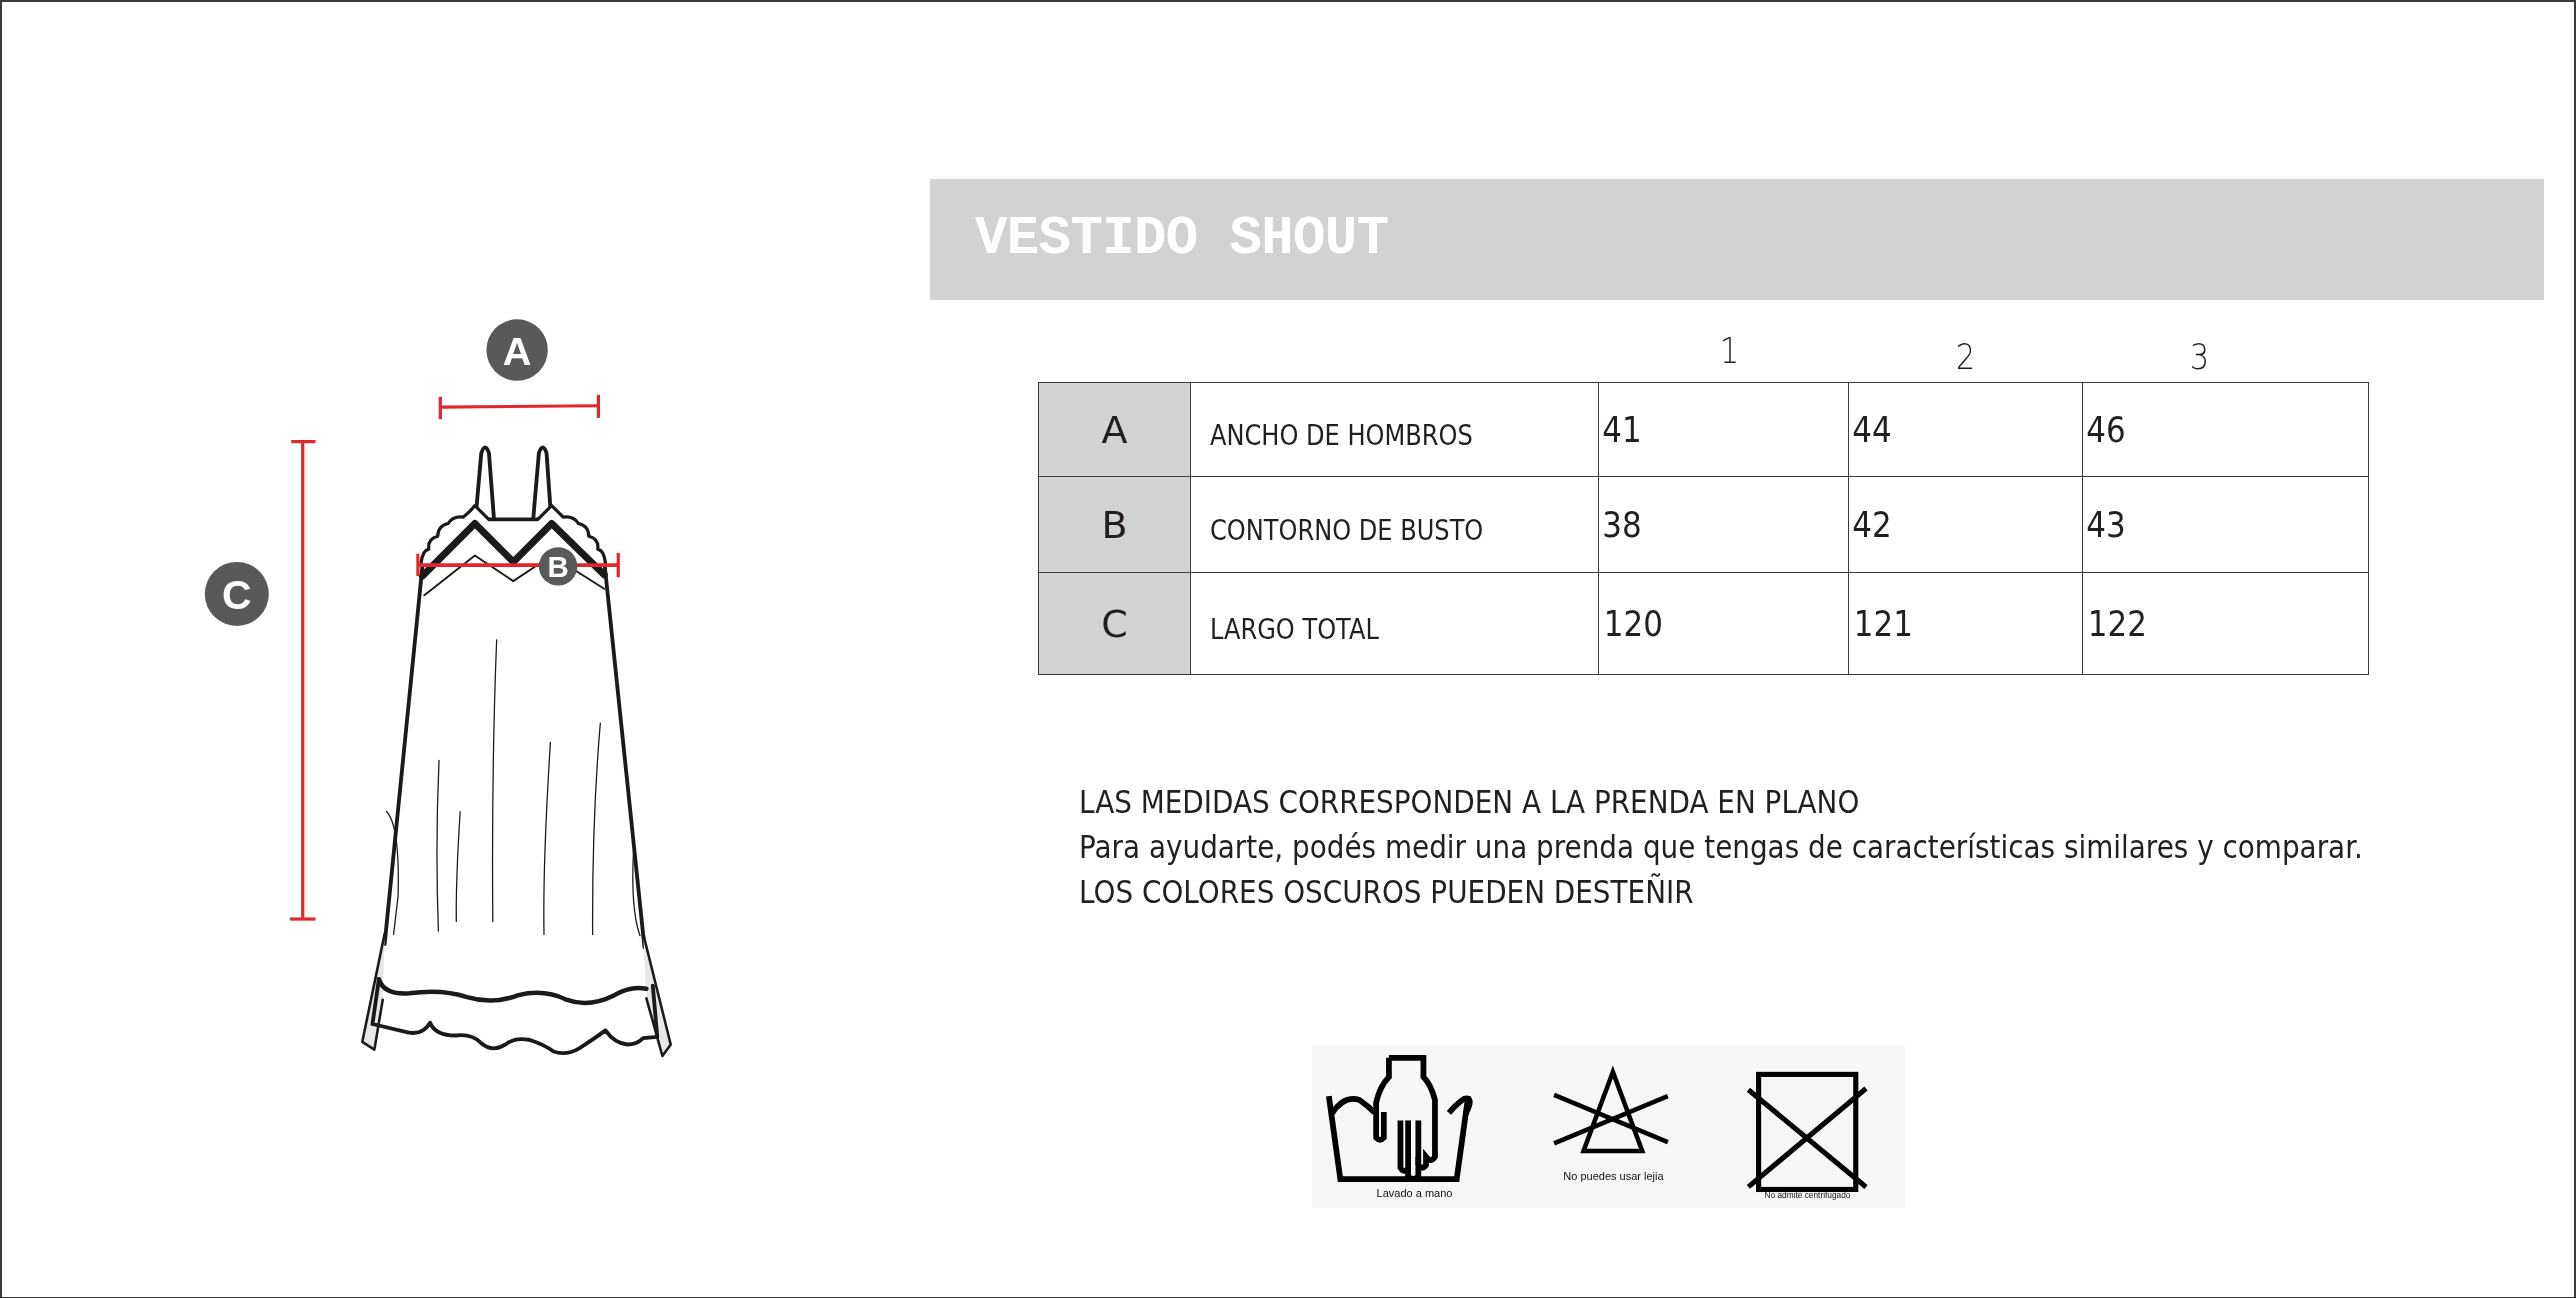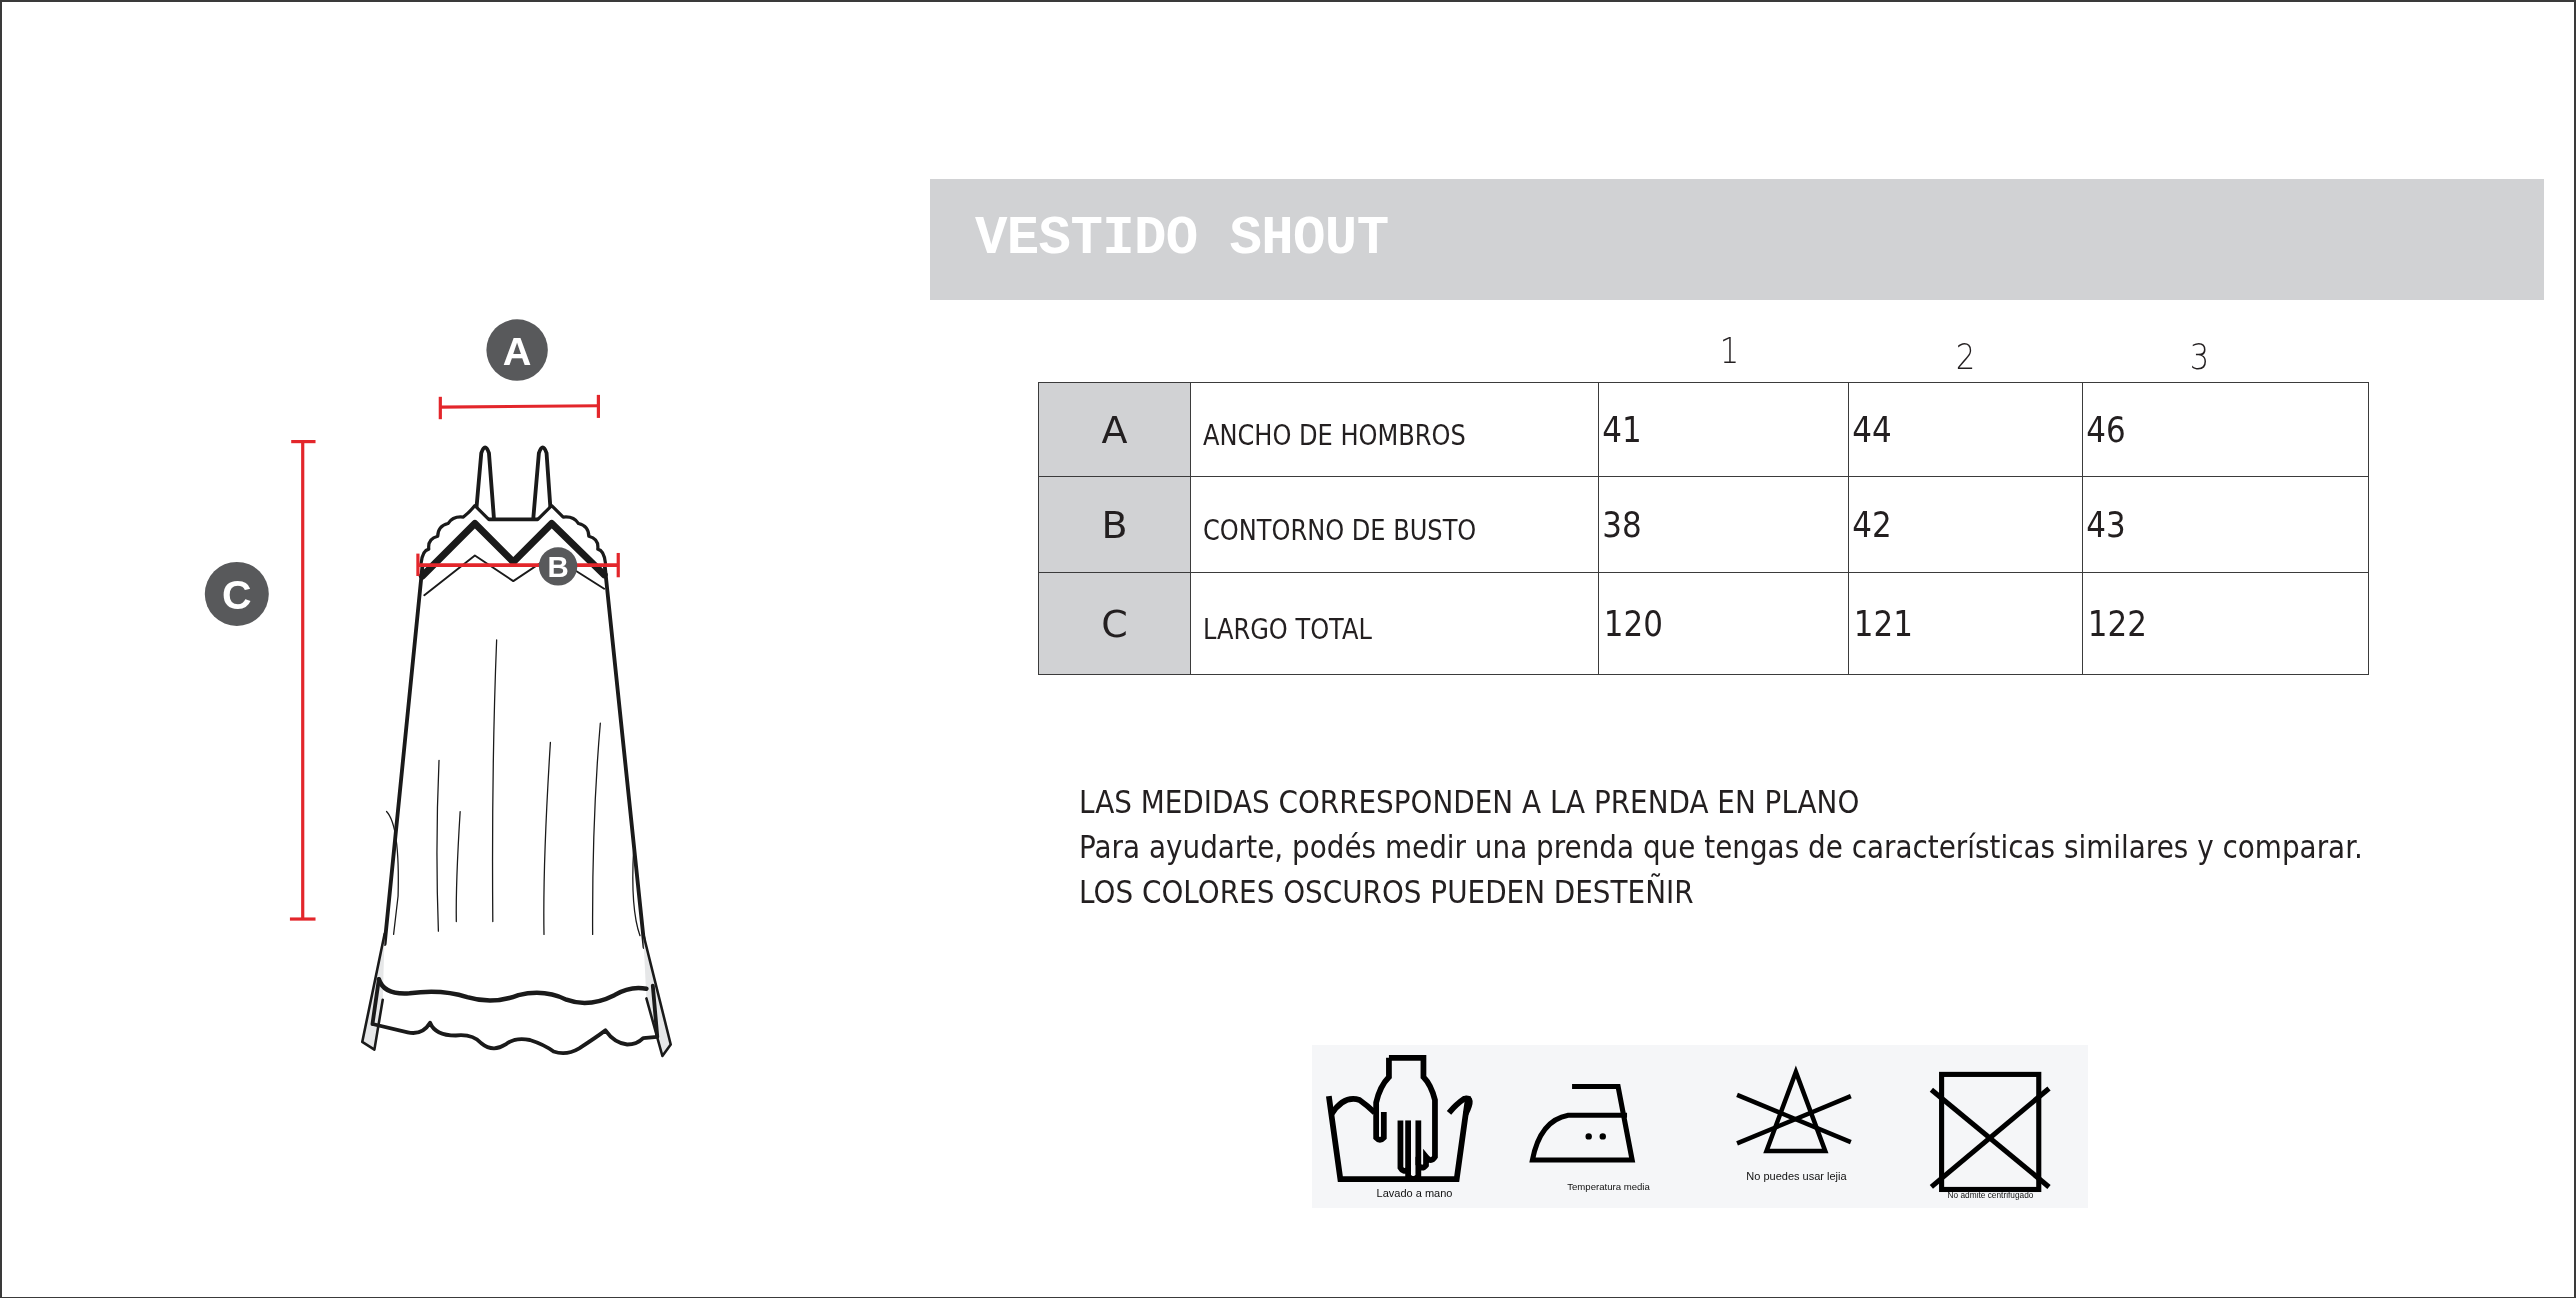--- a/index.html
+++ b/index.html
@@ -17,21 +17,21 @@
   
   .size-head { position: absolute; top: 330px; font-size: 36px; color: #231f20;
                font-family: "DejaVu Sans", sans-serif; font-weight: 200; transform: scaleX(0.85); }
 
   
   .size-table { position: absolute; left: 1038px; top: 382px; width: 1330px; height: 292px;
                 border-collapse: collapse; table-layout: fixed; }
   .size-table td { border: 1.9px solid #3b3b3b; padding: 0; vertical-align: middle;
                    font-family: "DejaVu Sans", sans-serif; color: #231f20; }
   .size-table td.key { background: #d1d2d4; text-align: center; font-size: 38px; }
-  .size-table td.label { font-size: 28px; padding-left: 12px; padding-top: 12.8px; transform-origin: left; }
+  .size-table td.label { font-size: 28px; padding-left: 19px; padding-top: 12.8px; transform-origin: left; }
   .size-table td.val { text-align: left; font-size: 36px; }
   .size-table td .cond { display: inline-block; transform: scaleX(0.86); transform-origin: left center; white-space: nowrap; }
   .size-table td.val .cond { transform-origin: center center; }
 
   
   .notes { position: absolute; left: 1079px; top: 780px; font-size: 32px; line-height: 45px;
            color: #231f20; font-family: "DejaVu Sans", sans-serif; white-space: nowrap;
            transform: scaleX(0.87); transform-origin: left top; }
   .notes div { margin: 0; }
 
@@ -175,30 +175,20 @@
         <path d="M 214 106 Q 226 92 238 84 Q 254 80 240 108"></path>
         <path d="M 120 20 L 174 20 L 174 50 Q 186 62 192 86 L 192 175 Q 186 185 178 175 L 178 188 Q 172 196 166 188 L 166 205 Q 158 215 150 205 L 150 195 Q 142 200 138 192 L 138 118"></path>
         <path d="M 120 20 L 120 50 Q 106 64 100 90 L 100 145 Q 106 152 112 145 L 112 105"></path>
         <line x1="150" y1="118" x2="150" y2="195"></line>
         <line x1="166" y1="118" x2="166" y2="188"></line>
       </g>
     </svg>
     <div class="caption" style="top:142px; font-size:11px;">Lavado a mano</div>
   </div>
 
-  <div class="panel" style="width:183px;">
-    <svg width="183" height="163" viewBox="0 0 286 255">
-      <g fill="none" stroke="#000" stroke-width="8" stroke-linejoin="miter">
-        <path d="M 86 65 L 158 65 L 180 180 L 24 180 Q 36 118 80 110 L 172 110"></path>
-      </g>
-      <circle cx="112" cy="143" r="5" fill="#000"></circle>
-      <circle cx="134" cy="143" r="5" fill="#000"></circle>
-    </svg>
-    <div class="caption" style="top:136px; font-size:9.6px;">Temperatura media</div>
-  </div>
 
   <div class="panel" style="width:193px;">
     <svg width="193" height="163" viewBox="0 0 302 255">
       <g fill="none" stroke="#000" stroke-width="7">
         <polygon points="150,42 196,166 104,166"></polygon>
         <line x1="58" y1="78" x2="236" y2="152"></line>
         <line x1="58" y1="154" x2="236" y2="80"></line>
       </g>
     </svg>
     <div class="caption" style="top:125px; font-size:11px;">No puedes usar lejia</div>

